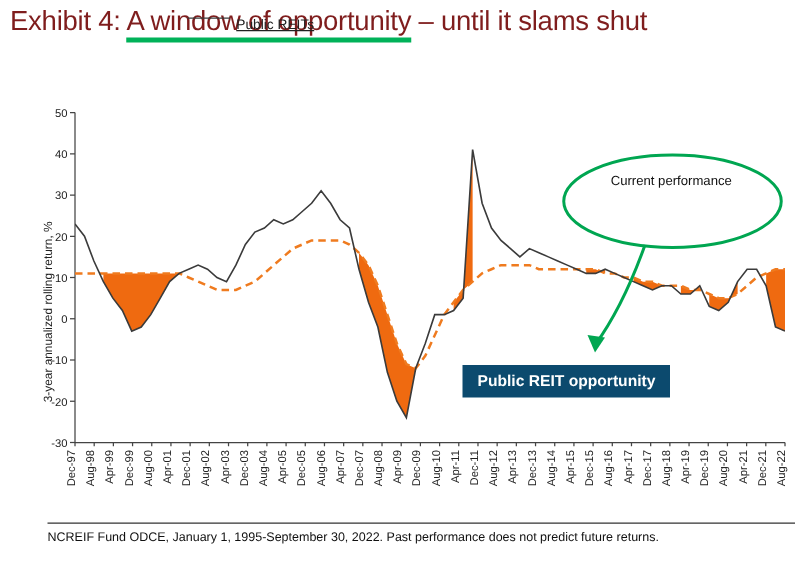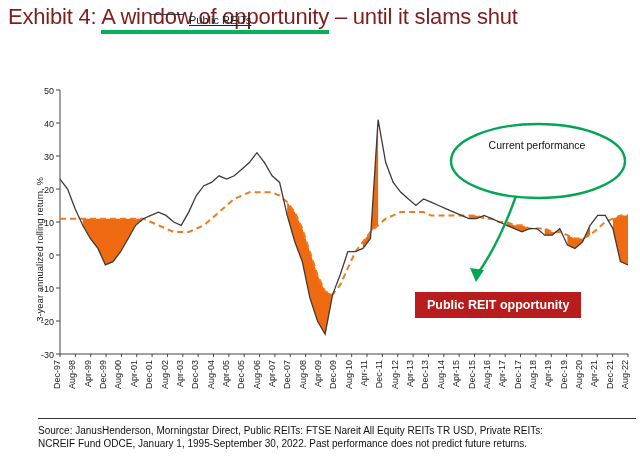--- a/index.html
+++ b/index.html
@@ -72,26 +72,25 @@
     font-size: 10.5px;
     line-height: 13.5px;
     color: #111;
     text-align: center;
     padding-left: 20px;
   }
   #callout .yhl { background: #ffe92e; }
   #badge {
     position: absolute;
     left: 370px; top: 208px;
-    background: #b91c1c;
+    background: #0c4a6e;
     color: #ffffff;
     font-size: 12.5px;
     font-weight: bold;
     padding: 6px 12px;
-    margin-left: 45px;
   }
   #source {
     position: absolute;
     left: 38px; top: 424px;
     width: 596px;
     font-size: 10px;
     line-height: 13px;
     color: #111;
   }
   #srcrule {
@@ -233,15 +232,14 @@
     <polygon points="476,198 470,184 484,186" fill="#00a651"></polygon>
   </svg>
   <div id="callout">
     <div>Current performance</div>
   </div>
   <div id="badge">Public REIT opportunity</div>
 </div>
 
 <div id="srcrule"></div>
 <div id="source">
-  <div>Source: JanusHenderson, Morningstar Direct, Public REITs: FTSE Nareit All Equity REITs TR USD, Private REITs:</div>
   <div>NCREIF Fund ODCE, January 1, 1995-September 30, 2022. Past performance does not predict future returns.</div>
 </div>
 
 </body></html>

